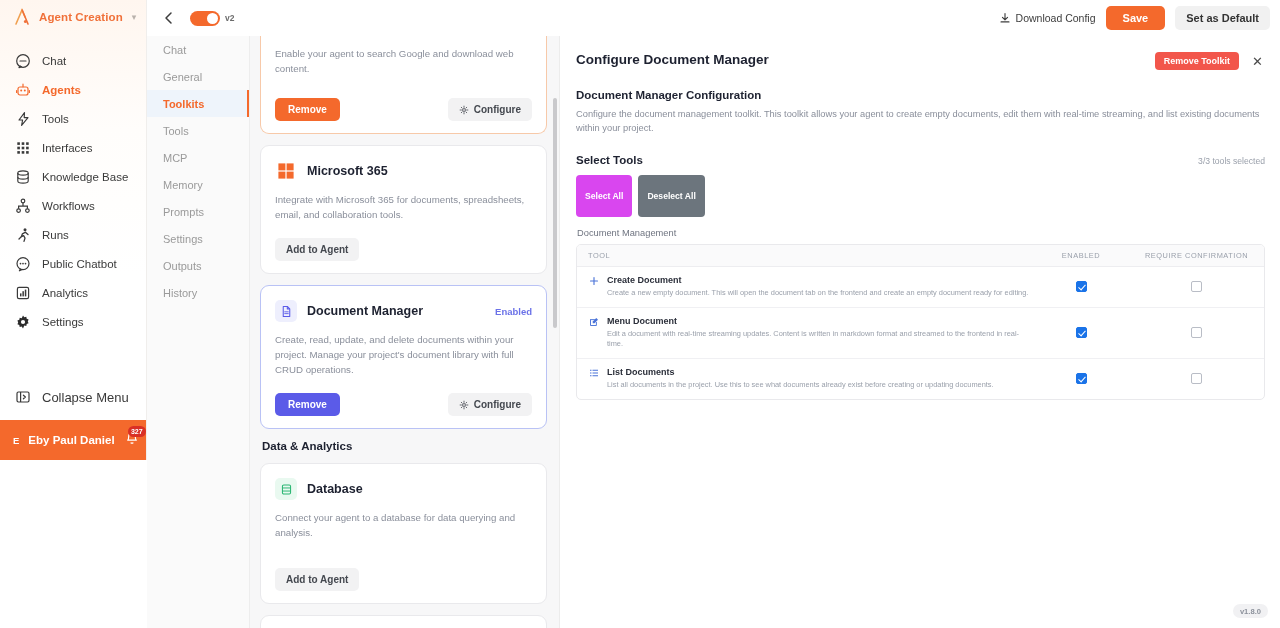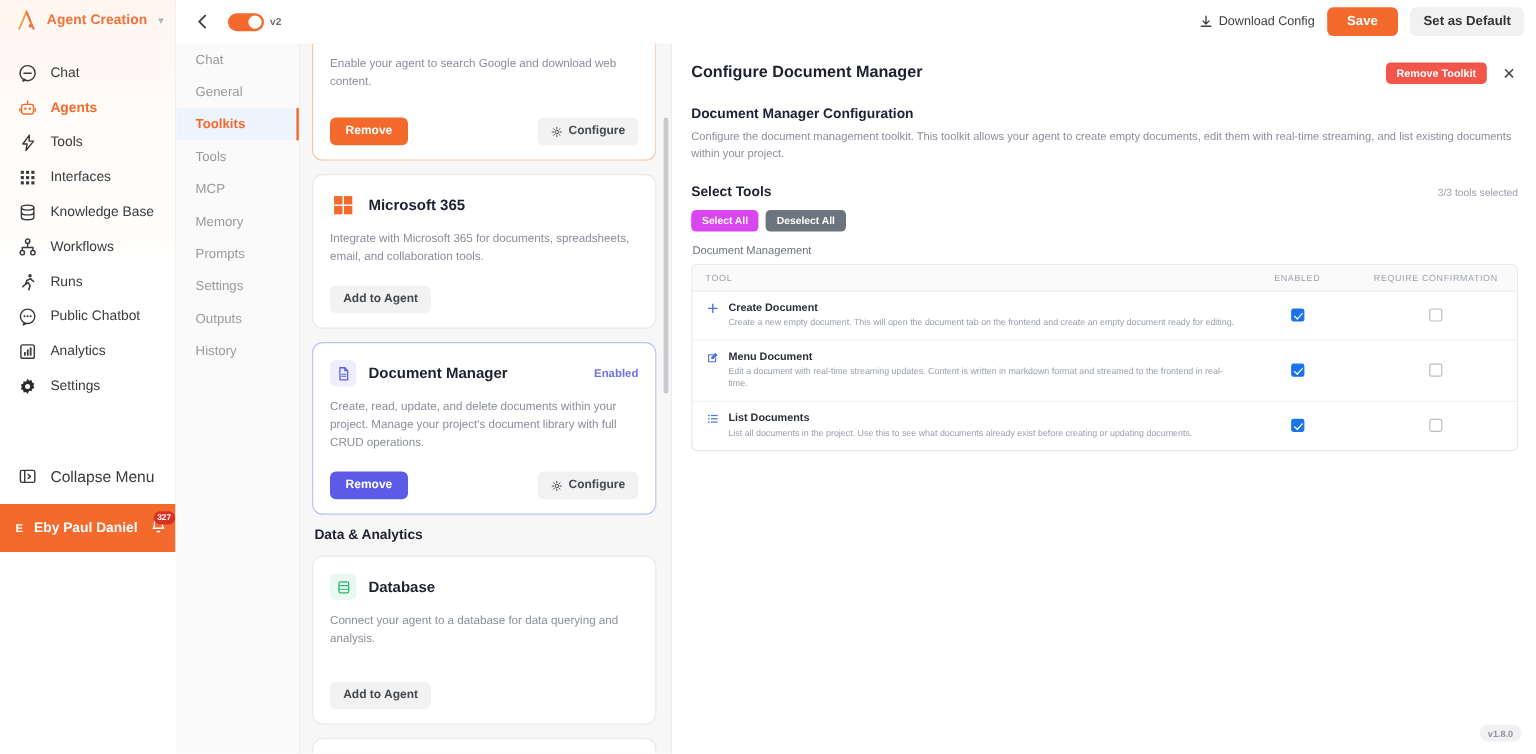--- a/index.html
+++ b/index.html
@@ -160,21 +160,21 @@
   .select-title { font-size:11.5px; font-weight:700; color:#1d2130; }
   .select-count { margin-left:auto; font-size:8.6px; color:#9aa0ab; }
   .sel-btns { display:flex; gap:6px; margin-top:9px; }
   .btn-select-all {
     background:#d946ef; color:#fff; border:none; border-radius:4px;
     font-size:8.6px; font-weight:600; padding:4px 9px; cursor:pointer;
     font-family:"Liberation Sans",sans-serif;
   }
   .btn-deselect-all {
     background:#6c757d; color:#fff; border:none; border-radius:4px;
-    font-size:8.6px; font-weight:600; padding:4px 9px; cursor:pointer;
+    font-size:8.6px; font-weight:600; padding:16px 9px; cursor:pointer;
     font-family:"Liberation Sans",sans-serif;
   }
   .group-label { font-size:9.3px; color:#6f7480; margin:11px 0 6px 1px; }
 
   .tbl { width:100%; border:1px solid #e9e9ec; border-radius:5px; overflow:hidden; background:#fff; }
   .tbl-head {
     display:flex; background:#fafafb; border-bottom:1px solid #ededf0;
     font-size:7.4px; color:#9aa0ab; letter-spacing:.55px; padding:6px 0;
   }
   .th-tool { flex:1 1 auto; padding-left:11px; }

